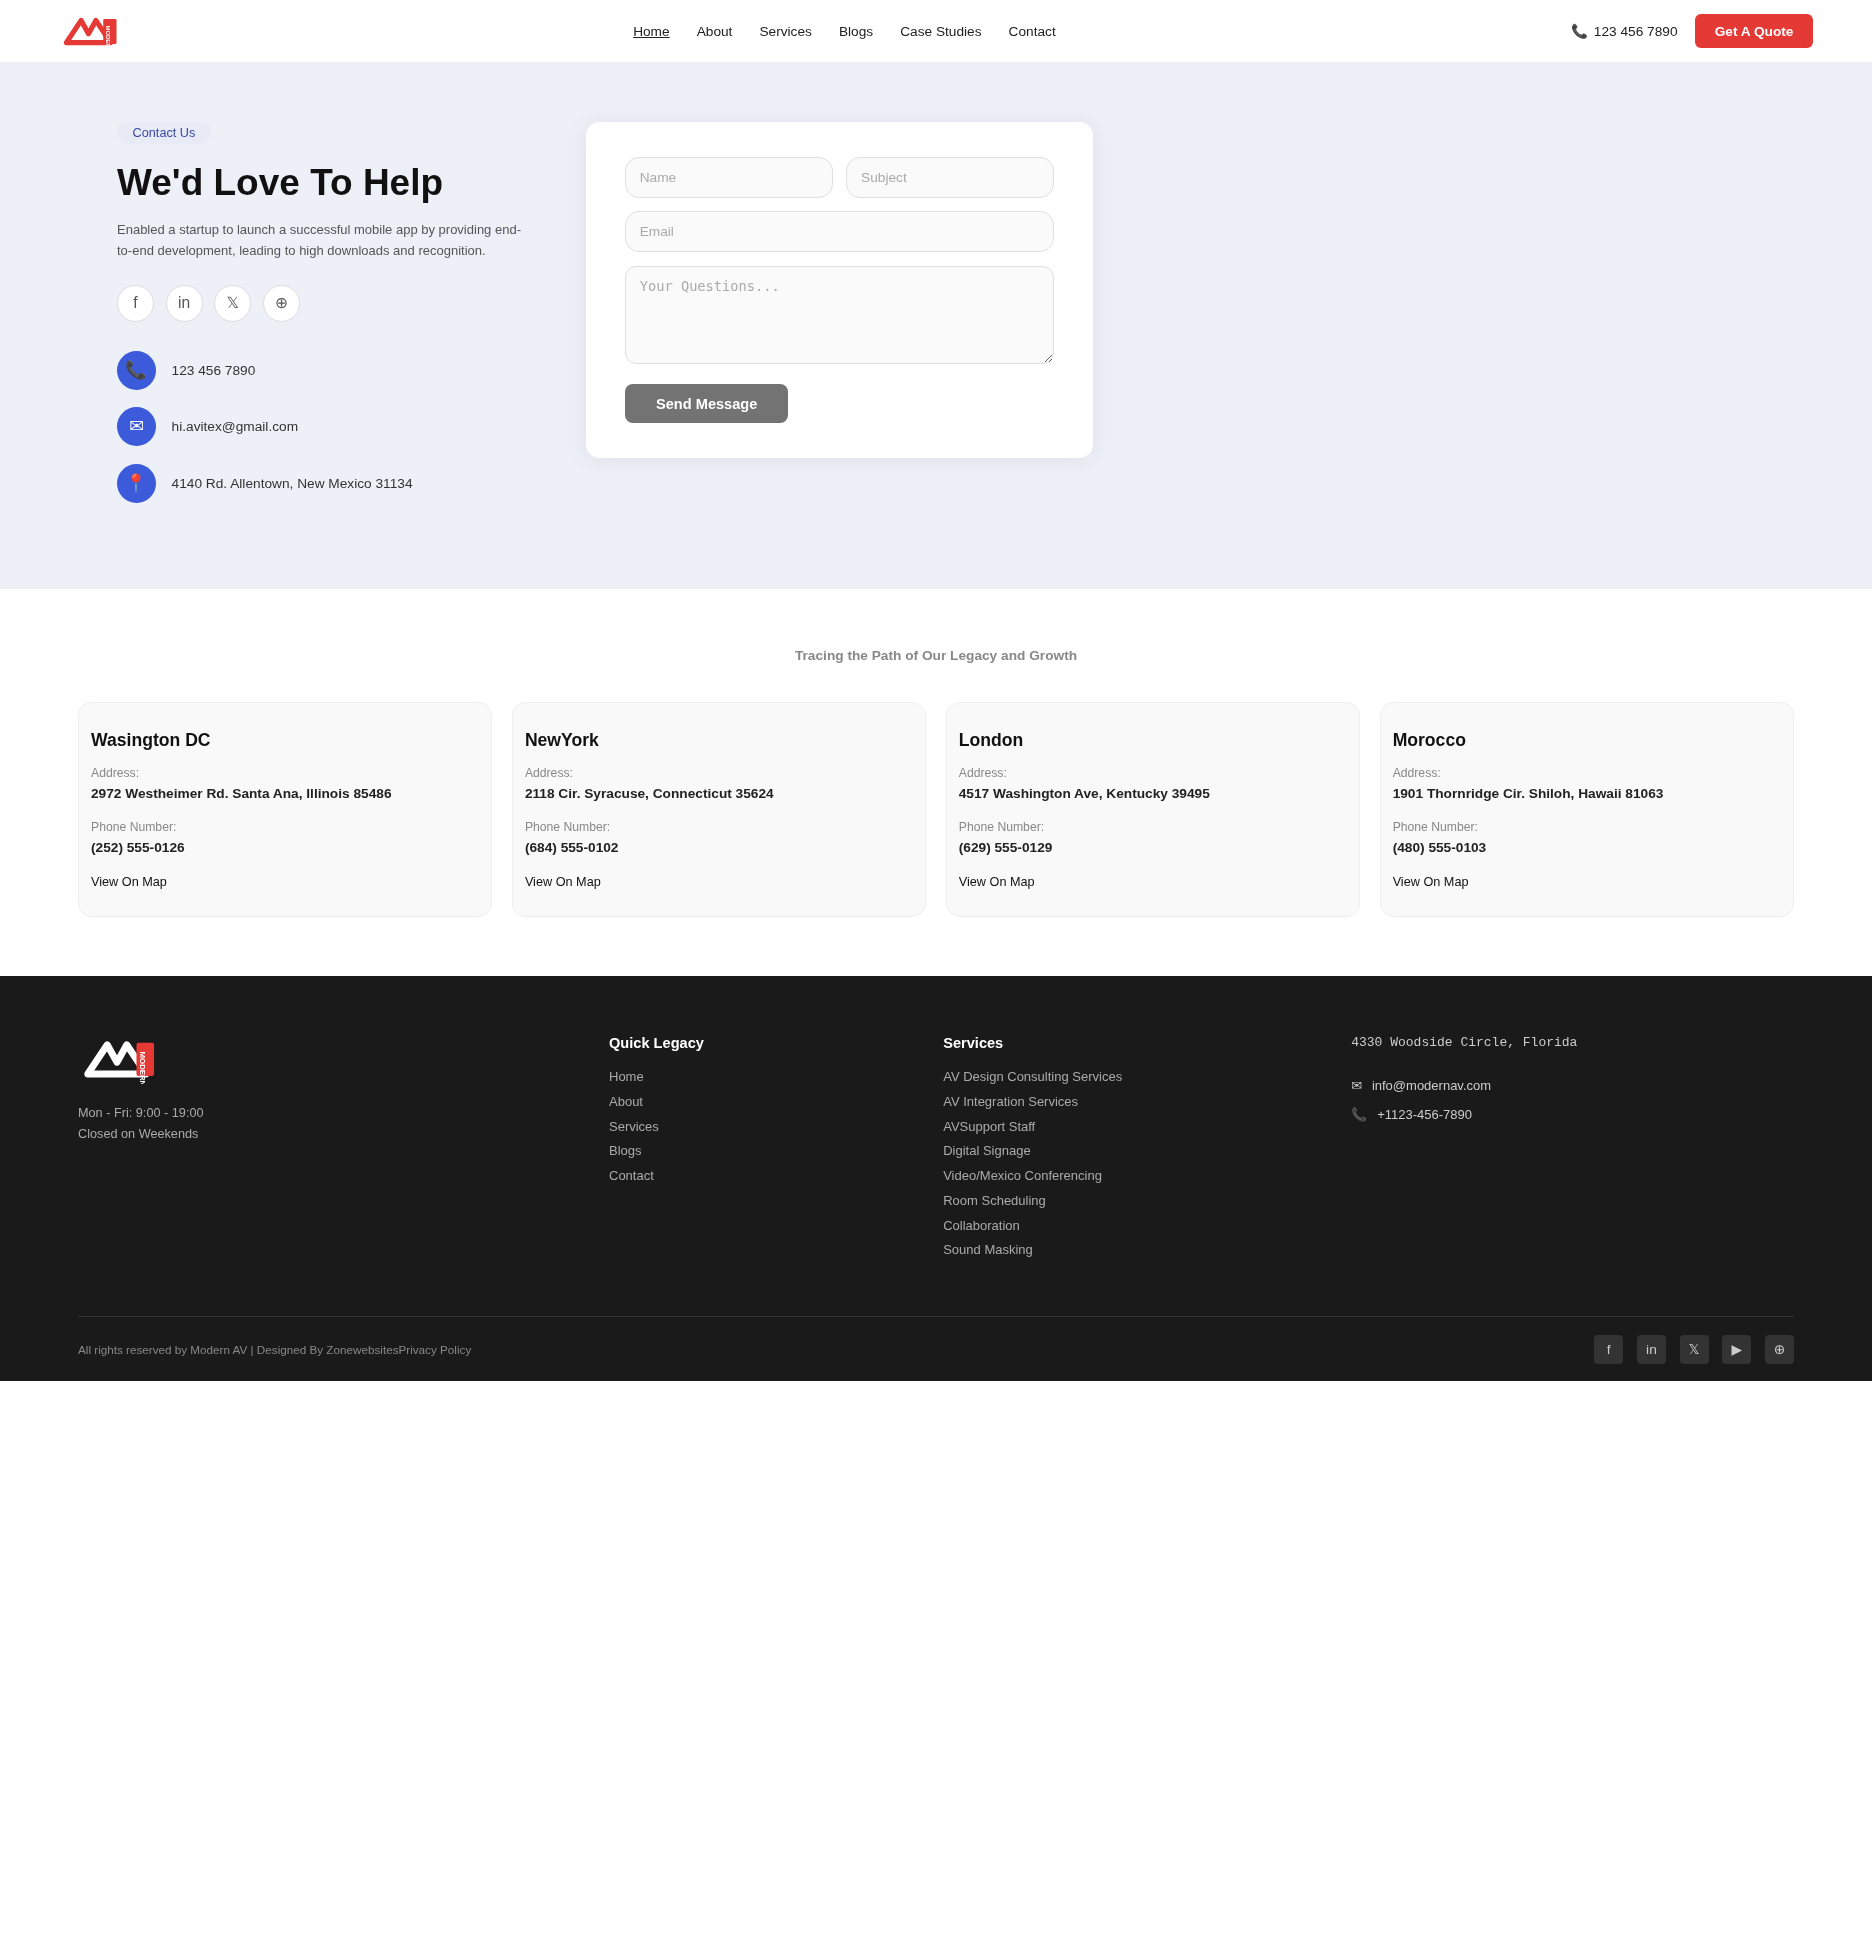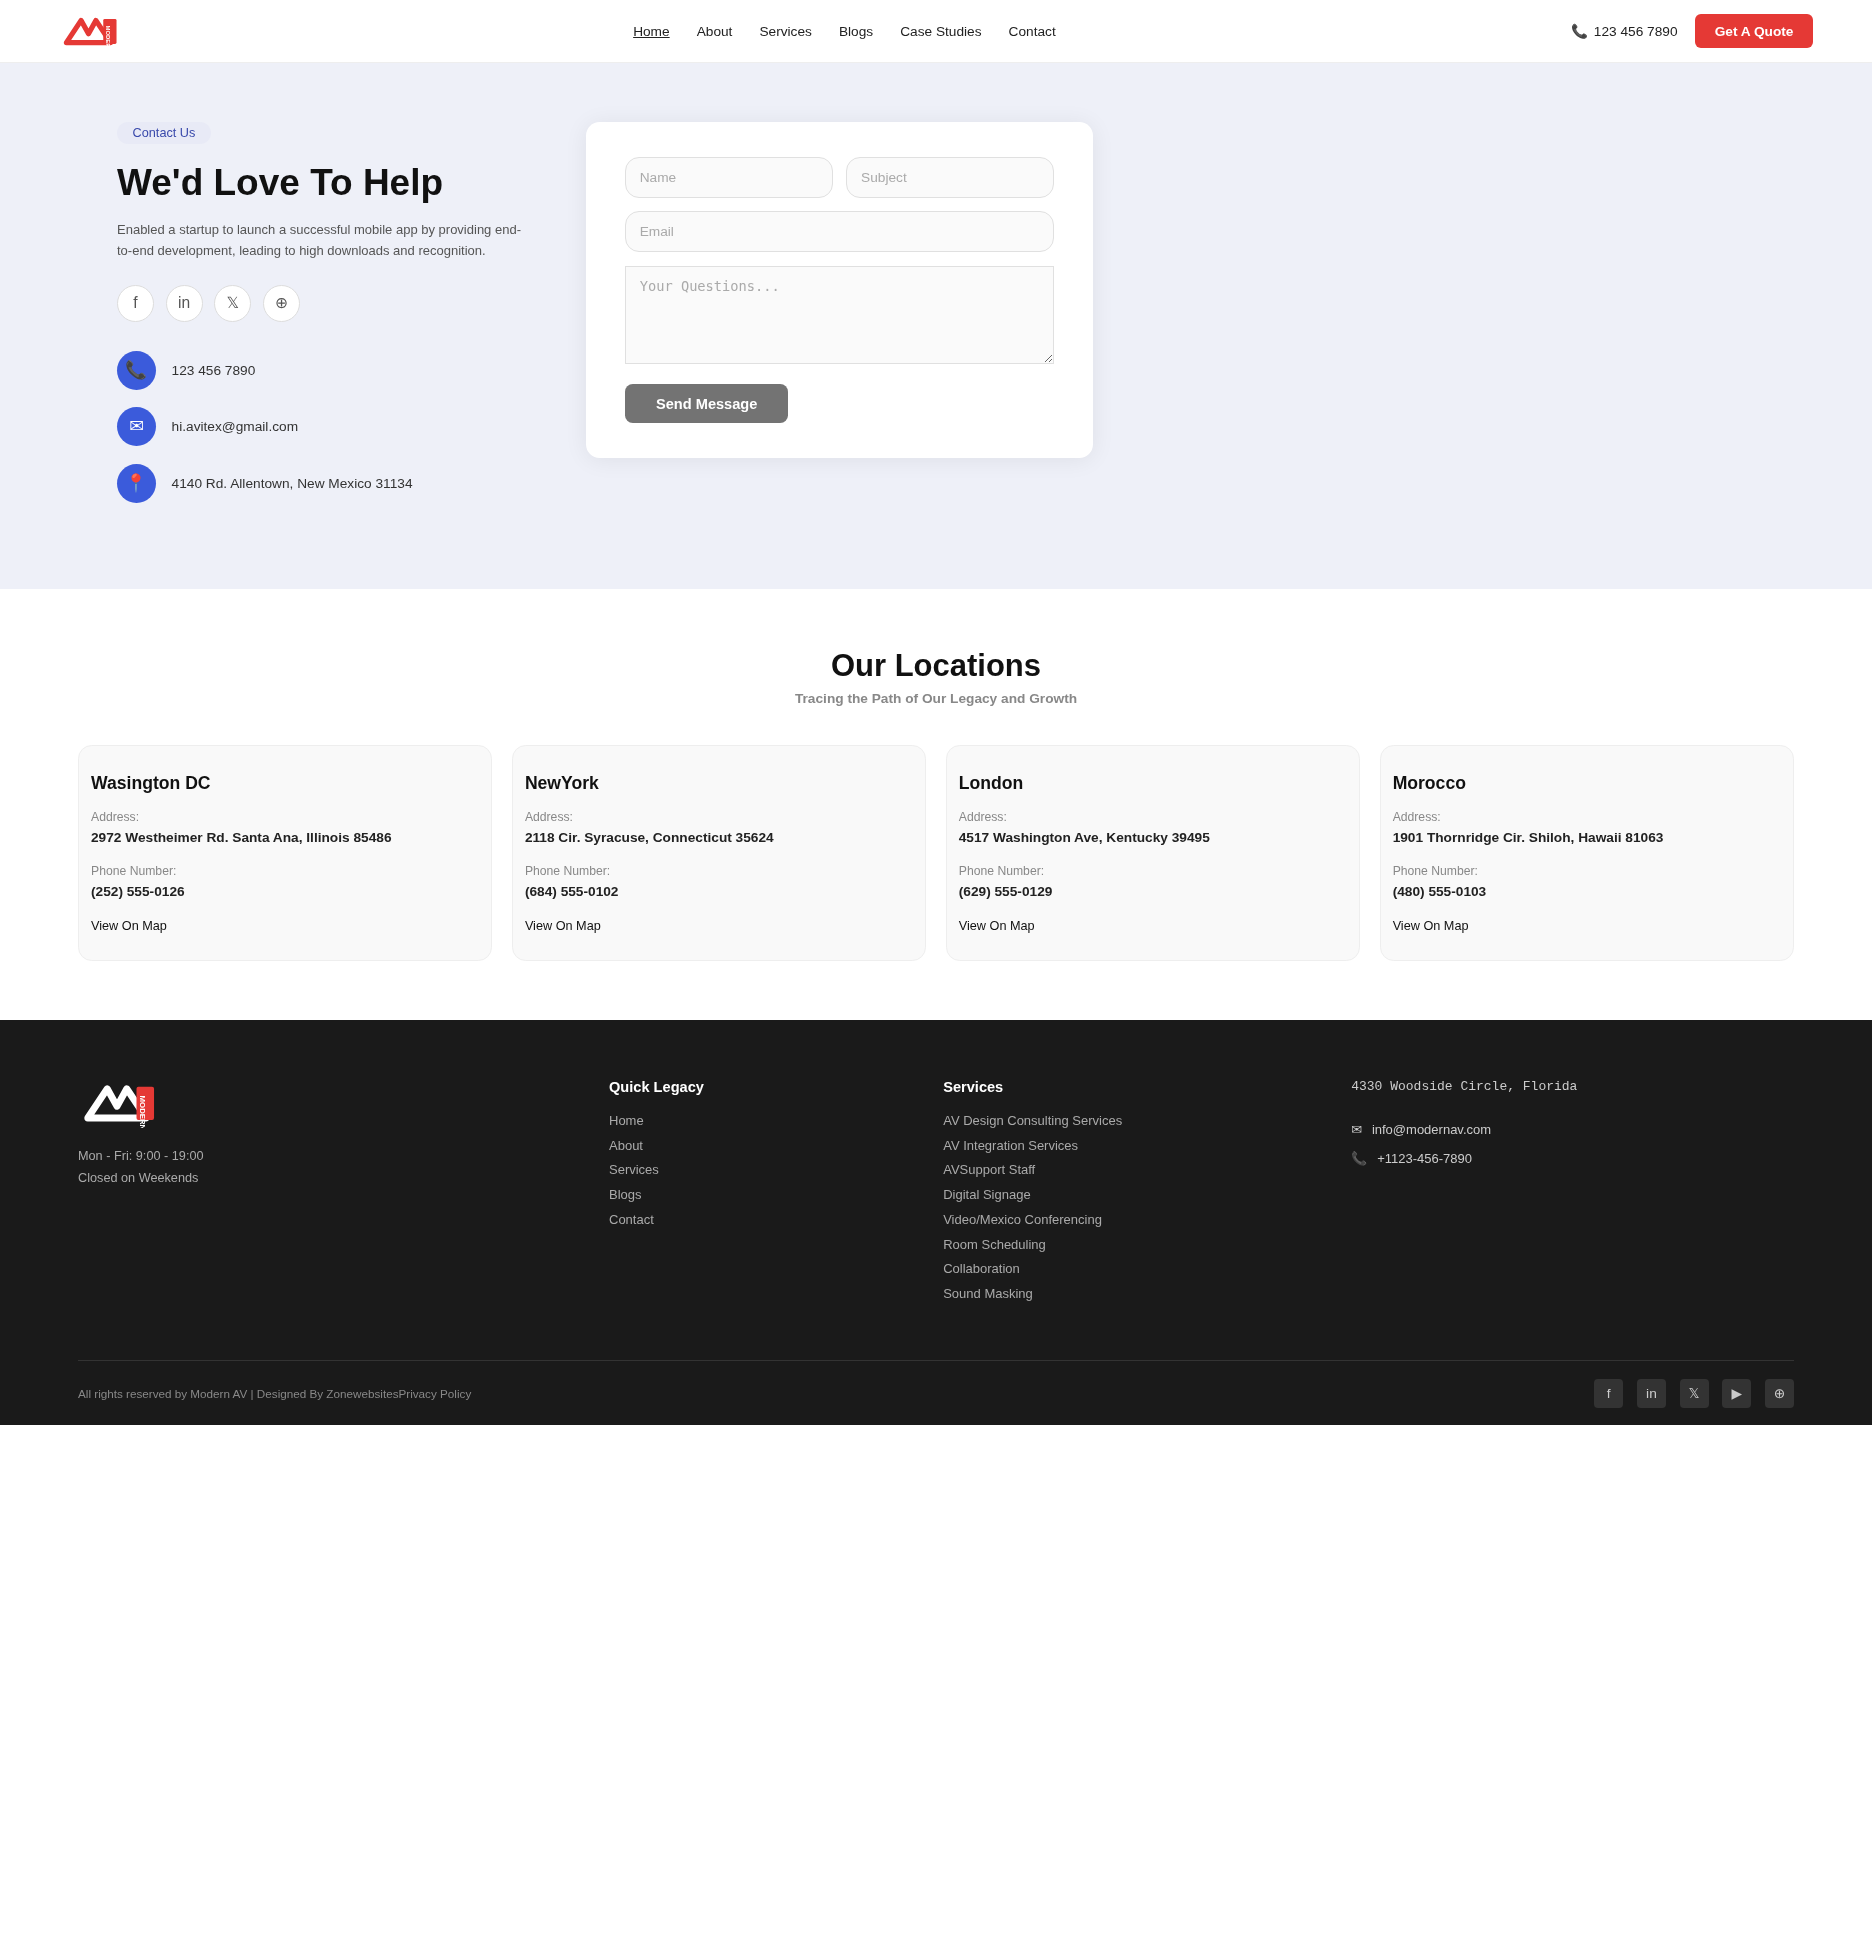--- a/index.html
+++ b/index.html
@@ -155,21 +155,21 @@
       font-size: 13.7px;
       color: #444;
       background: #fafafa;
       outline: none;
     }
     .form-input::placeholder { color: #aaa; }
     .form-textarea {
       width: 100%;
       padding: 11.7px 13.7px;
       border: 1px solid #e0e0e0;
-      border-radius: 0;
+      border-radius: 11px;
       font-size: 13.7px;
       color: #444;
       background: #fafafa;
       outline: none;
       min-height: 98px;
       resize: vertical;
       margin-bottom: 17.6px;
     }
     .form-textarea::placeholder { color: #aaa; }
     .btn-send {
@@ -384,21 +384,20 @@
     </div>
     <div class="form-row">
       <input class="form-input" type="email" placeholder="Email" style="">
     </div>
     <textarea class="form-textarea" placeholder="Your Questions..." style=""></textarea>
     <button class="btn-send">Send Message</button>
   </div>
 </section>
 
 <section class="locations-section">
-  <h2 class="locations-title">Our Locations</h2>
   <p class="locations-subtitle">Tracing the Path of Our Legacy and Growth</p>
 
   <div class="locations-grid" id="locations-grid">
   <div class="location-card">
       <div class="location-name">Wasington DC</div>
       <div class="location-label">Address:</div>
       <div class="location-value">2972 Westheimer Rd. Santa Ana, Illinois 85486</div>
       <div class="location-label">Phone Number:</div>
       <div class="location-value">(252) 555-0126</div>
       <a class="view-on-map">View On Map</a>

